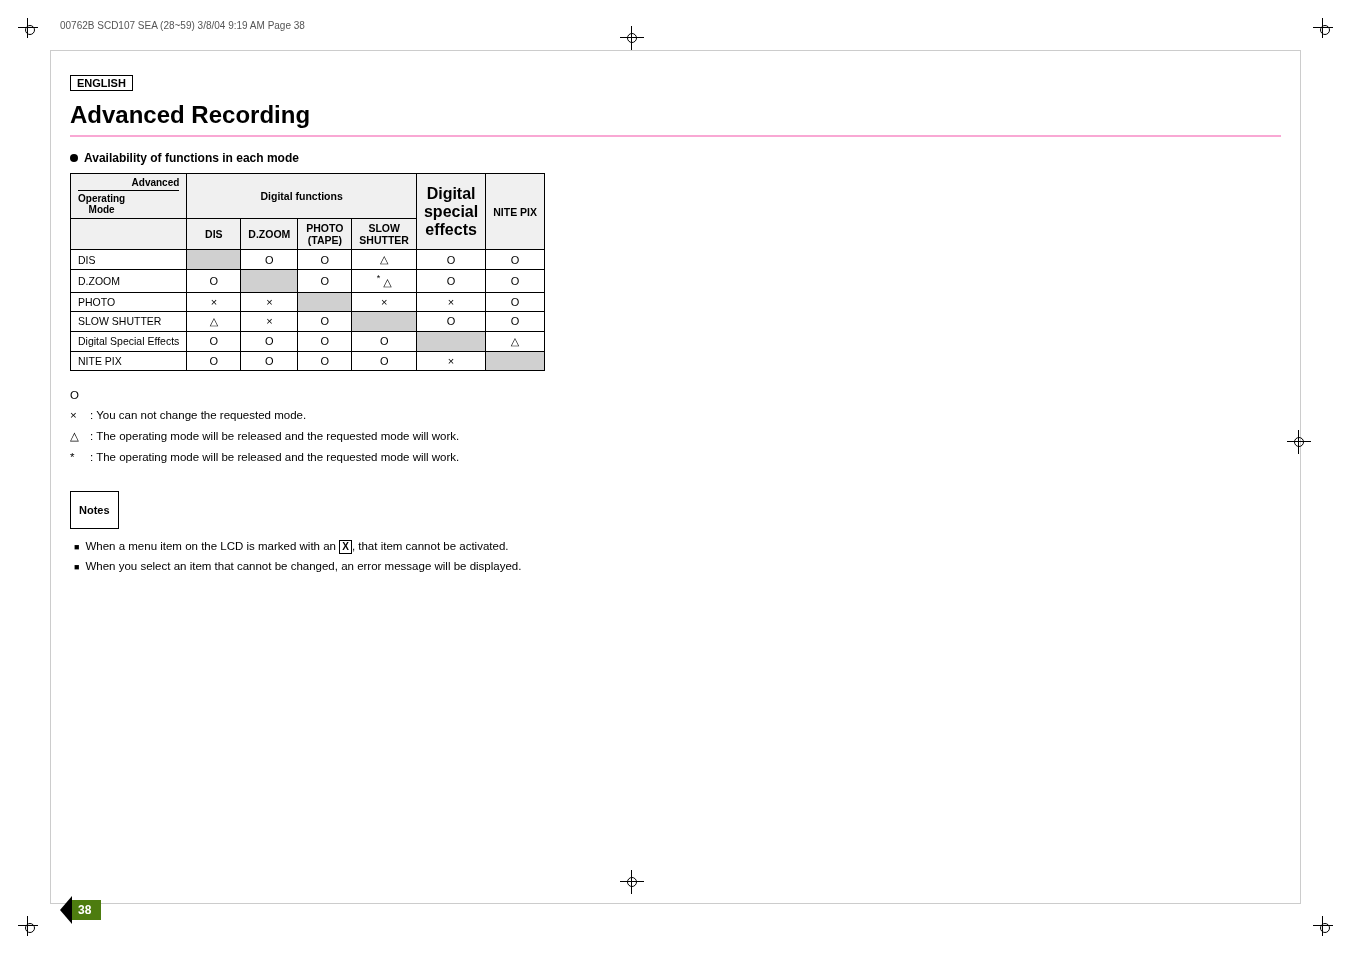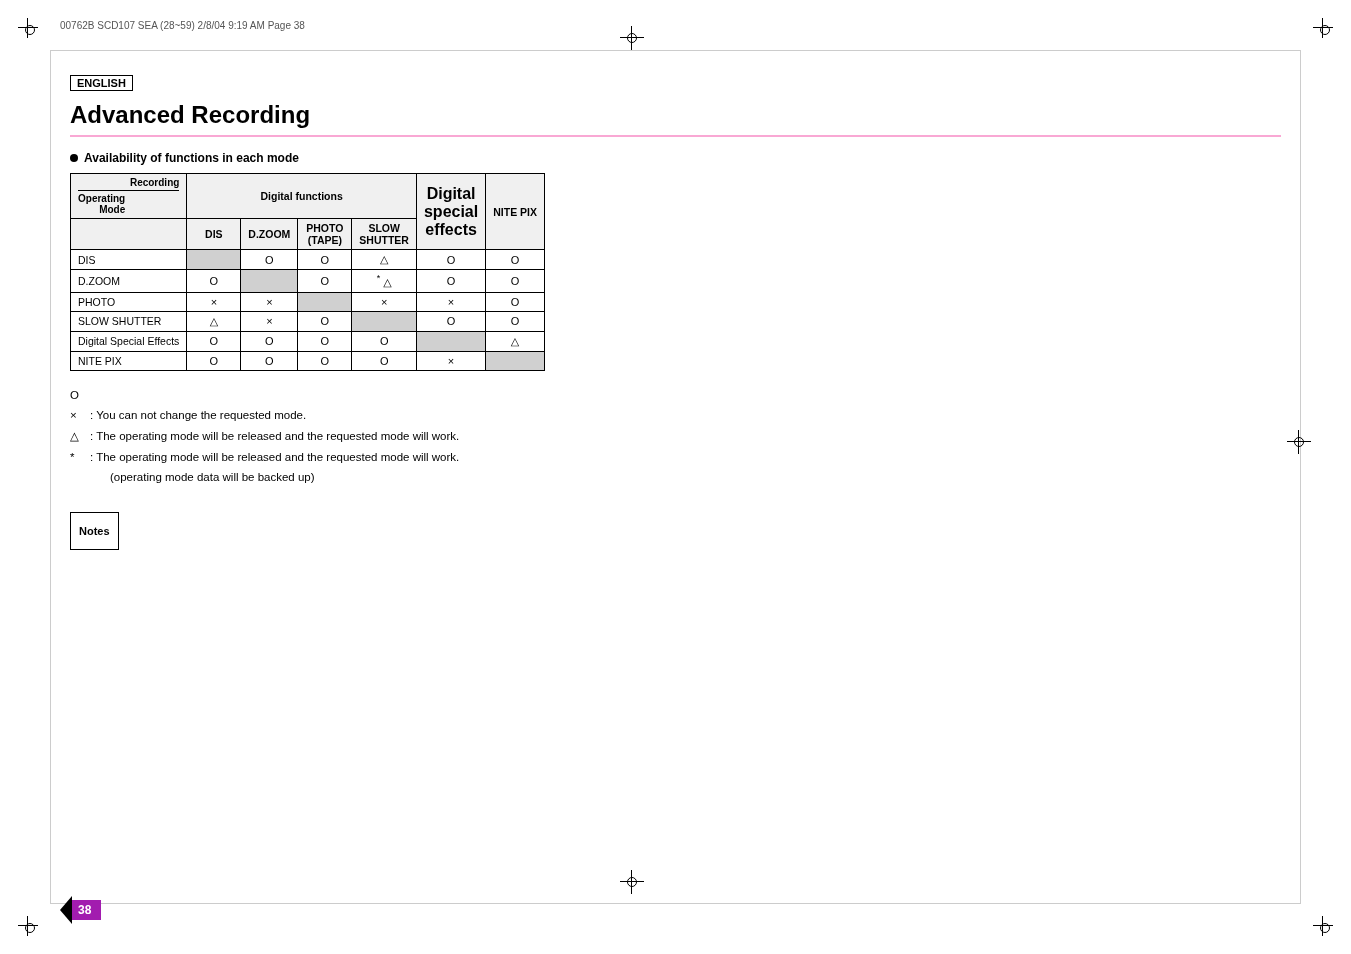--- a/index.html
+++ b/index.html
@@ -123,21 +123,21 @@
       font-size: 10px;
       min-width: 110px;
       position: relative;
     }
     .top-left-inner {
       display: flex;
       flex-direction: column;
       align-items: flex-end;
     }
     .top-left-inner .requested { font-size: 10px; }
-    .top-left-inner .mode-label { font-size: 10px; text-align: right; align-self: flex-start; }
+    .top-left-inner .mode-label { font-size: 10px; text-align: center; align-self: flex-start; }
     .diag-line {
       width: 100%;
       height: 1px;
       background: #000;
       transform: rotate(0deg);
       margin: 2px 0;
     }
     .empty-cell {
       background: #d0d0d0;
     }
@@ -212,21 +212,21 @@
       border-top: 14px solid transparent;
       border-bottom: 14px solid transparent;
       border-right: 12px solid #000;
       margin-right: 0;
     }
     .page-num-wrap {
       display: flex;
       align-items: center;
     }
     .page-num-text {
-      background: #a21caf;
+      background: #4d7c0f;
       color: #fff;
       font-size: 12px;
       font-weight: bold;
       padding: 3px 10px 3px 6px;
     }
 
     
     .crosshair {
       position: absolute;
       width: 24px;
@@ -281,21 +281,21 @@
   <div class="crosshair-circle"></div>
 </div>
 
 <div class="border-lines">
   <div class="border-top"></div>
   <div class="border-bottom"></div>
   <div class="border-left"></div>
   <div class="border-right"></div>
 </div>
 
-<div class="header-info">00762B SCD107 SEA (28~59)  2/8/04 9:19 AM  Page 38</div>
+<div class="header-info">00762B SCD107 SEA (28~59)  3/8/04 9:19 AM  Page 38</div>
 
 <div class="crosshair" style="position:absolute; top:26px; left:620px;">
   <div class="crosshair-circle"></div>
 </div>
 
 <div class="crosshair" style="position:absolute; top:430px; right:40px;">
   <div class="crosshair-circle"></div>
 </div>
 
 <div class="crosshair" style="position:absolute; bottom:60px; left:620px;">
@@ -315,21 +315,21 @@
     <span class="bullet-circle"></span>
     <span>Availability of functions in each mode</span>
   </div>
 
   
   <table class="func-table">
     <thead>
       <tr>
         <th class="top-left-header">
           <div class="top-left-inner">
-            <span class="requested">Recording</span>
+            <span class="requested">Advanced</span>
             <div class="diag-line"></div>
             <span class="mode-label">Operating<br>Mode</span>
           </div>
         </th>
         <th colspan="4" class="col-header-group">Digital functions</th>
         <th rowspan="2" style="font-size:16px;">Digital<br>special<br>effects</th>
         <th rowspan="2">NITE PIX</th>
       </tr>
       <tr>
         <th style="background:#f0f0f0;"></th>
@@ -413,30 +413,34 @@
       <span>: You can not change the requested mode.</span>
     </div>
     <div class="legend-item">
       <span class="legend-sym">△</span>
       <span>: The operating mode will be released and the requested mode will work.</span>
     </div>
     <div class="legend-item">
       <span class="legend-sym">*</span>
       <span>: The operating mode will be released and the requested mode will work.</span>
     </div>
-    <div class="legend-item">
-      <span class="legend-sym"></span>
-      <span style="padding-left: 20px;">(operating mode data will be backed up)</span>
-    </div>
   </div>
 
   
   <div class="notes-box">Notes</div>
 
   
+  <ul class="notes-list">
+    <li>
+      <span>When a menu item on the LCD is marked with an <span class="x-box">X</span>, that item cannot be activated.</span>
+    </li>
+    <li>
+      <span>When you select an item that cannot be changed, an error message will be displayed.</span>
+    </li>
+  </ul>
 
 </div>
 
 <div class="page-number">
   <div class="page-num-wrap">
     <div class="page-num-triangle"></div>
     <div class="page-num-text">38</div>
   </div>
 </div>
 

